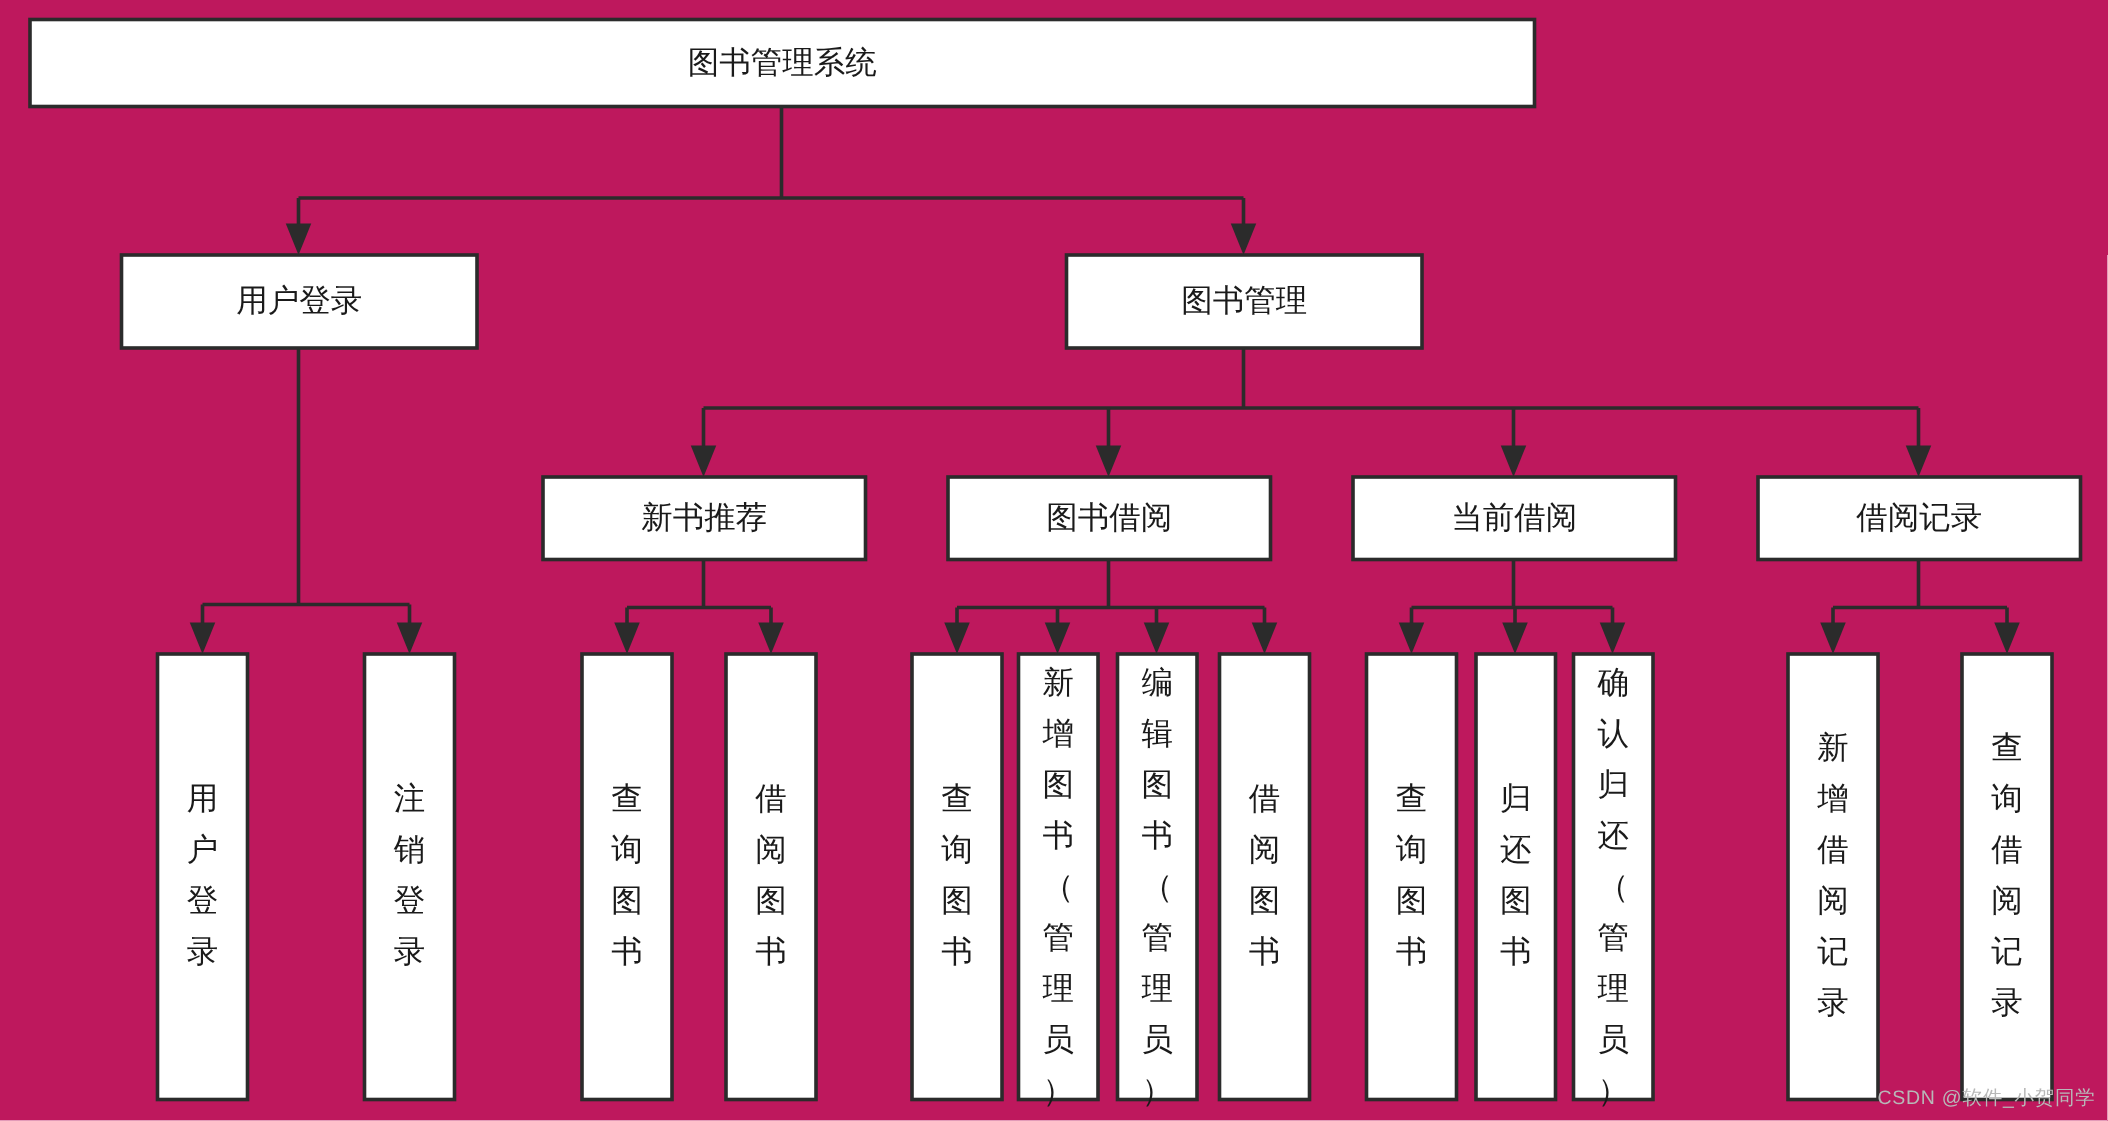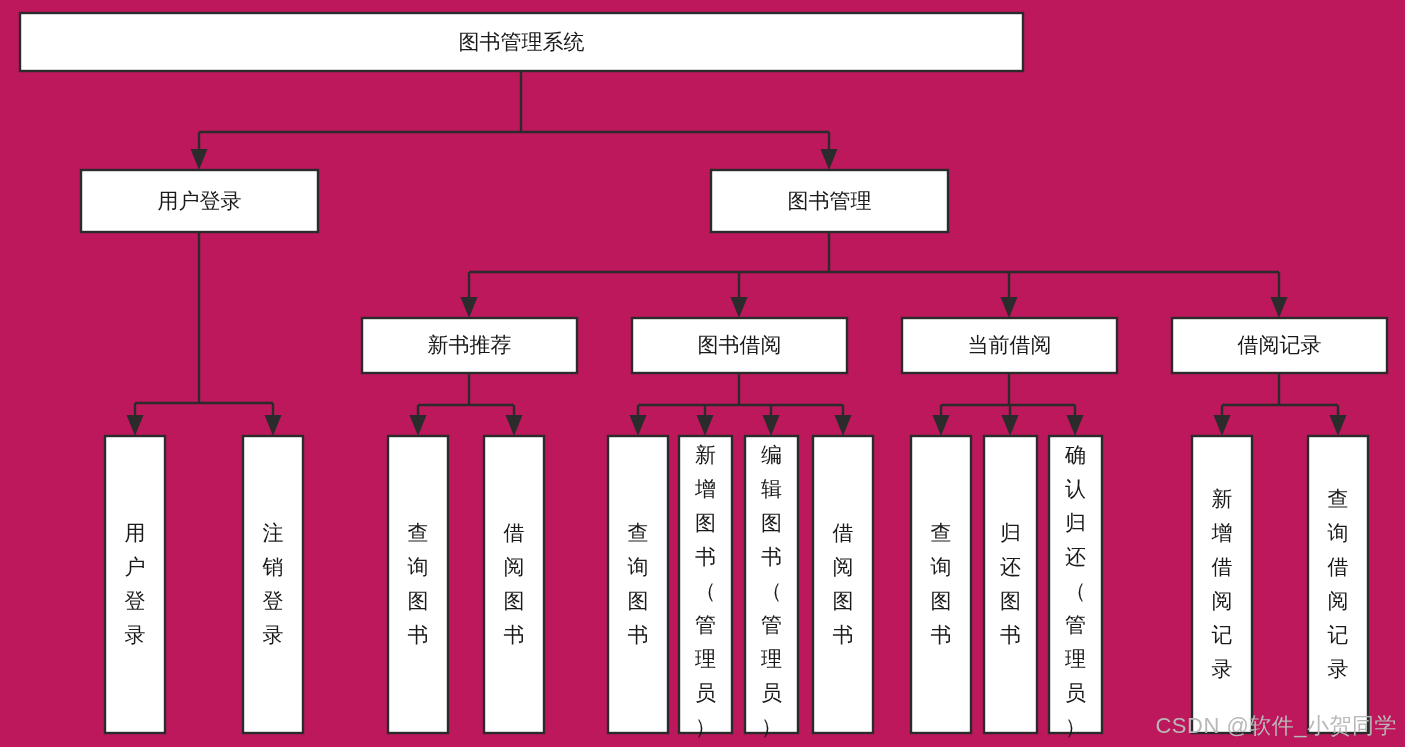--- a/index.html
+++ b/index.html
@@ -52,21 +52,21 @@
     fill: #1a1a1a;
     font-family: "Liberation Sans", "DejaVu Sans", sans-serif;
     font-size: 21px;
     text-anchor: middle;
   }
   .watermark {
     position: absolute;
     right: 8px;
     bottom: 6px;
     color: #b8b8b8;
-    font-size: 22px;
+    font-size: 13px;
     font-family: "Liberation Sans", "DejaVu Sans", sans-serif;
     letter-spacing: 0.5px;
     white-space: nowrap;
     user-select: none;
   }
 </style>
 </head>
 <body>
 
 <div id="diagram-root">

